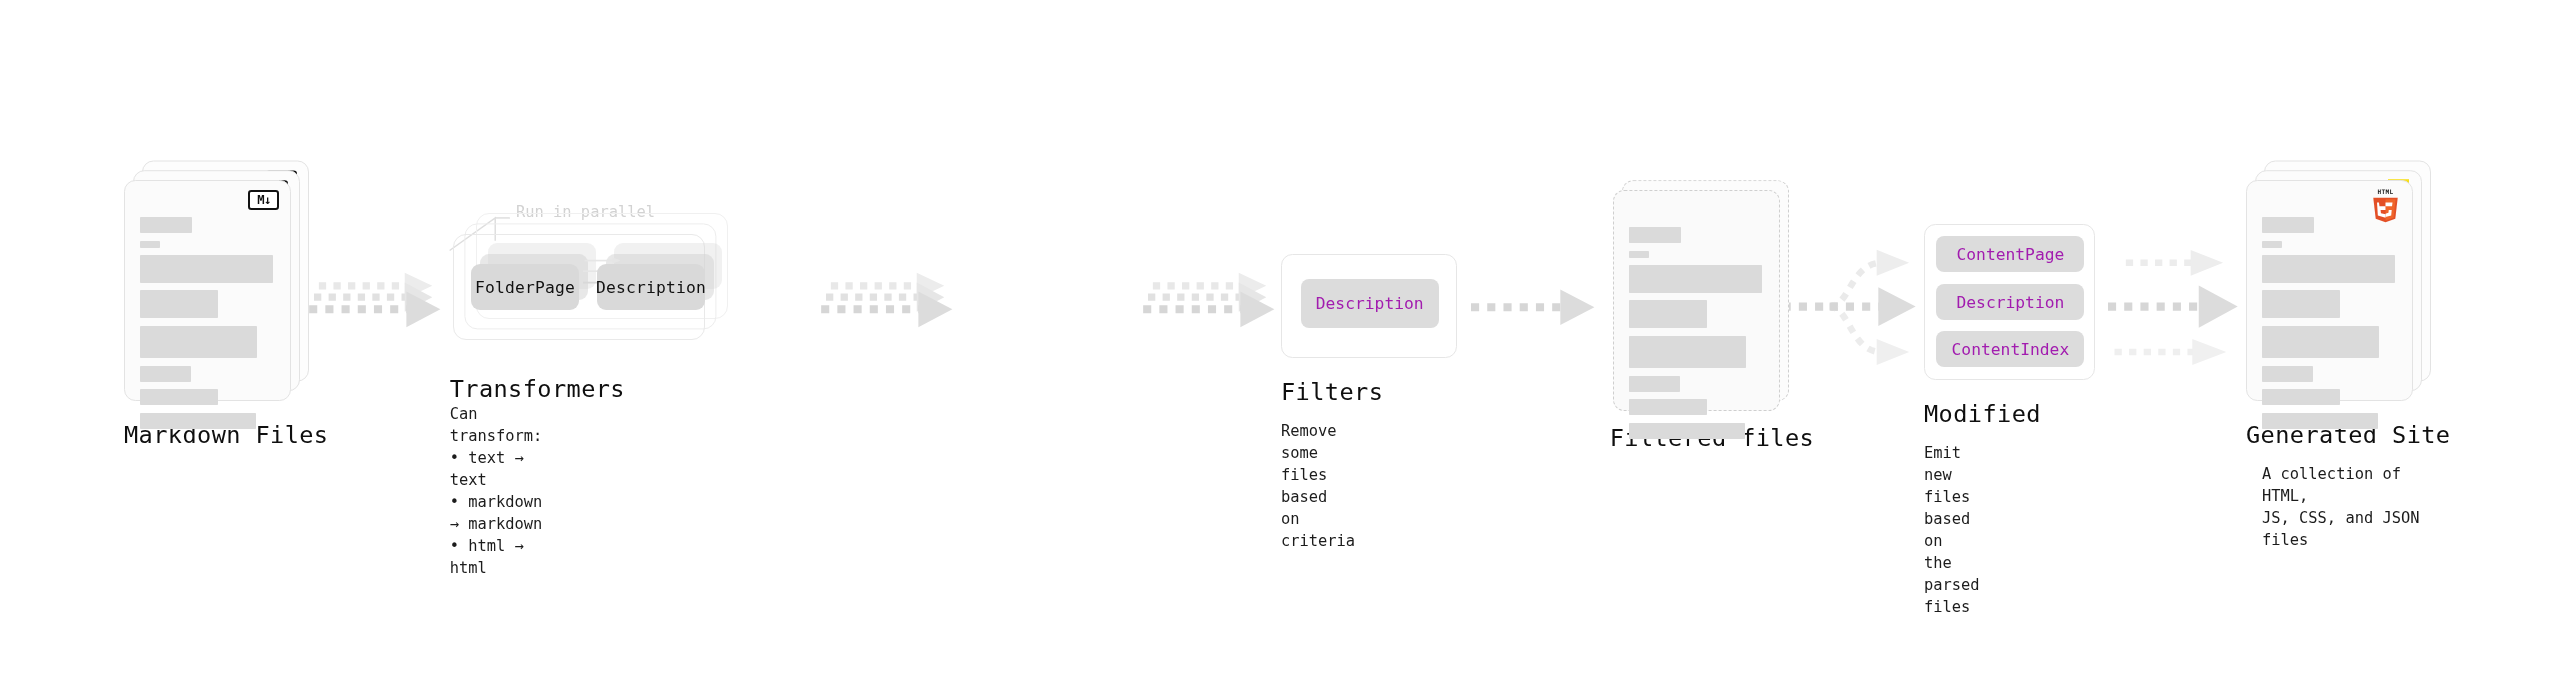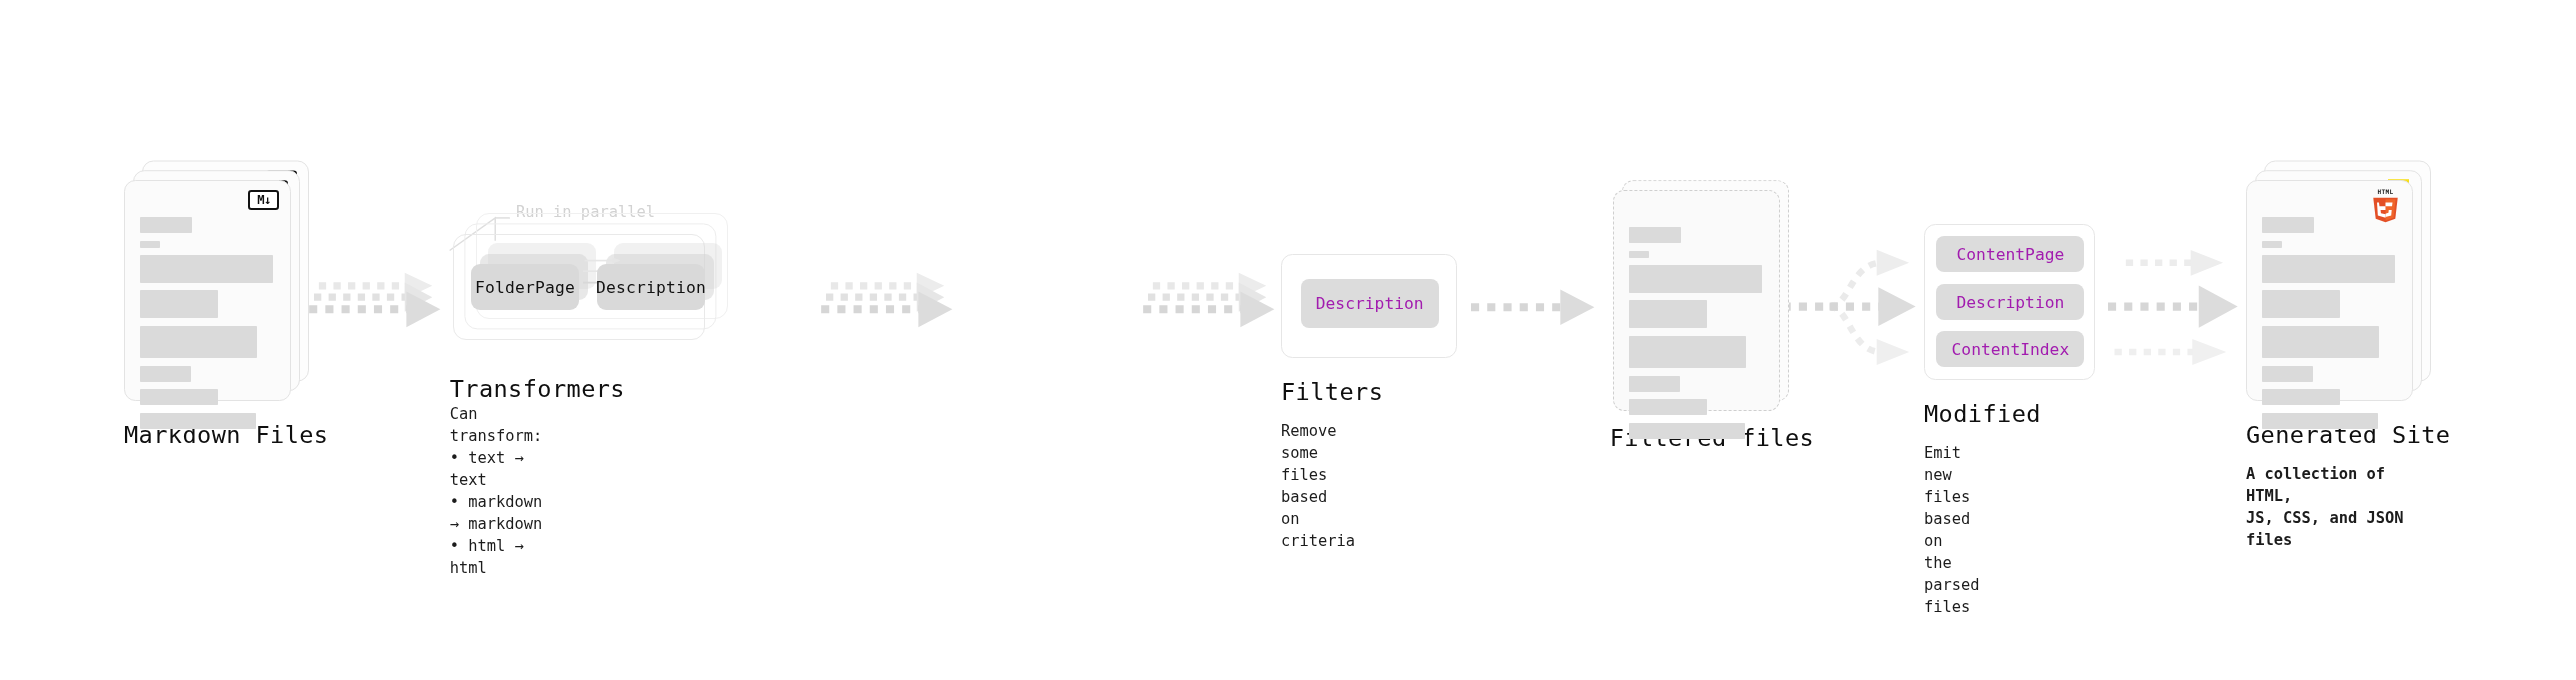--- a/index.html
+++ b/index.html
@@ -360,18 +360,18 @@
           <div class="bar h-lg" style="width:78px;"></div>
           <div class="bar" style="width:117px;height:32.5px;"></div>
           <div class="bar" style="width:51px;"></div>
           <div class="bar" style="width:78px;"></div>
           <div class="bar" style="width:116px;"></div>
         </div>
       </div>
     </div>
 
     <div class="stage-title" style="position:absolute; left:0; top:241px;">Generated Site</div>
-    <div class="stage-desc" style="position:absolute; left:0; top:273px;font-weight:bold;">A collection of HTML,
+    <div class="stage-desc" style="position:absolute; left:16px; top:273px;">A collection of HTML,
 JS, CSS, and JSON files</div>
   </div>
 
 </div>
 
 
 </body></html>

